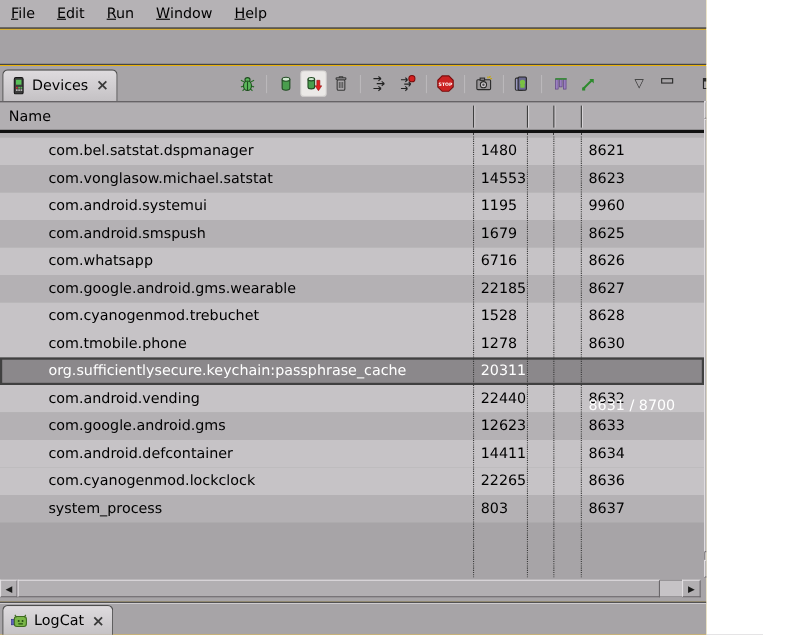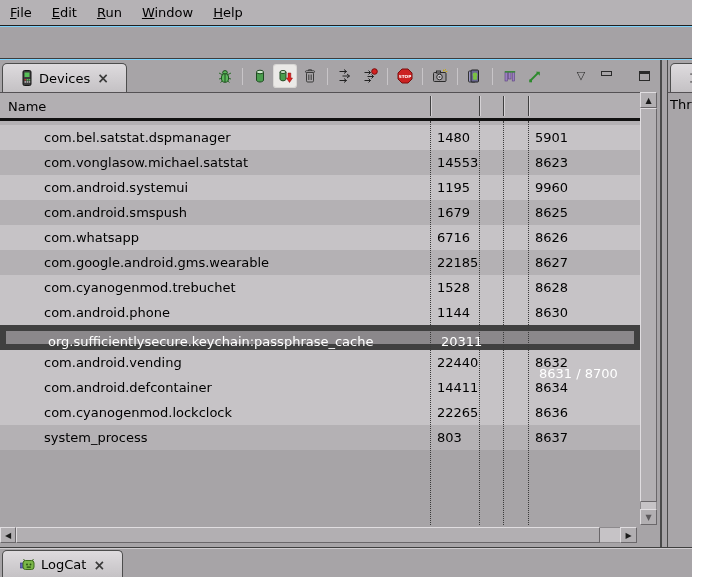--- a/index.html
+++ b/index.html
@@ -1,31 +1,31 @@
 <!DOCTYPE html>
 <html><head>
 <meta charset="utf-8">
 <style>
   * { margin:0; padding:0; box-sizing:border-box; }
   html,body { width:726px; height:577px; }
   body { font-family:"DejaVu Sans","Liberation Sans",sans-serif; font-size:13px; color:#000; }
-  #app { position:relative; width:692px; height:577px; background:#7dd3fc; overflow:hidden; }
+  #app { position:relative; width:642px; height:577px; background:#eab308; overflow:hidden; }
 
   
   #menubar { position:absolute; left:0; top:0; width:726px; height:26px; background:#b5b2b5;
              border-bottom:1px solid #1f1f1f; display:flex; align-items:center; }
   .menu-item { display:inline-block; padding:0 10px; line-height:24px; cursor:default; }
   .menu-item::first-letter { text-decoration:underline; }
 
   
   #prefstrip { position:absolute; left:0; top:27px; width:726px; height:32px; background:#a5a2a5;
                border-bottom:1px solid #3c3c3c; }
 
   
-  .vtab { position:absolute; display:flex; align-items:center; gap:5px; padding:0 17px;
+  .vtab { position:absolute; display:flex; align-items:center; gap:5px; padding:0 7px;
           background:linear-gradient(#dedbde,#c4c1c4); border:1px solid #4d4d4d; border-bottom:none;
           border-radius:5px 5px 0 0; }
   .tab-close { font-weight:bold; font-size:14px; line-height:12px; color:#3a3a3a; margin-left:2px; }
 
   
   #devices-panel { position:absolute; left:0; top:60px; width:660px; height:487px; background:#a7a4a7; }
   #devices-tab { left:2px; top:3px; height:29px; }
   #dev-toolbar { position:absolute; left:216px; top:2px; height:28px; display:flex; align-items:center; gap:7px; }
   .ticon { width:18px; height:18px; display:flex; align-items:center; justify-content:center; }
   .ticon.hl { background:#ebe9e7; box-shadow:0 0 0 2px #ebe9e7, 0 0 0 3px #d8d6d4; border-radius:1px; }
@@ -38,21 +38,21 @@
   
   #theader { position:absolute; left:0; top:32px; width:640px; height:29px; background:#b2afb2;
              border-top:1px solid #545154; border-bottom:3px solid #111; }
   #theader .hname { position:absolute; left:8px; top:2px; line-height:23px; }
   .hline { position:absolute; top:3px; height:20px; width:1px; background:#3f3f3f; box-shadow:1px 0 0 #d5d2d5; }
   #tbody { position:absolute; left:0; top:61px; width:640px; height:404px; overflow:hidden; }
   .row-sliver { height:4px; background:#b4b1b4; }
   .trow { position:relative; height:25px; }
   .trow.light { background:#c6c3c6; }
   .trow.dark  { background:#b4b1b4; }
-  .trow.selected { background:#8b888b; border:6px solid #404040; color:#fff; z-index:2; }
+  .trow.selected { background:#8b888b; border:2px solid #404040; color:#fff; z-index:2; }
   .cell { position:absolute; top:0; line-height:25px; white-space:nowrap; }
   .trow.selected .cell { line-height:21px; }
   .c-name { left:44px; } .c-pid { left:437px; } .c-port { left:535px; }
   .trow.selected .c-name { left:42px; } .trow.selected .c-pid { left:435px; } .trow.selected .c-port { left:533px;margin-top:32px; }
   .col-dot { position:absolute; top:0; height:404px; width:0; border-left:1px dotted #3a3a3a; z-index:3; pointer-events:none; }
 
   
   .sb-btn, .sb-thumb { background:#b2afb2; border:1px solid; border-color:#e0dde0 #6a676a #6a676a #e0dde0;
                        display:flex; align-items:center; justify-content:center; font-size:8px; color:#1a1a1a; }
   .sb-track { background:#c6c3c6; border:1px solid #8d8a8d; }
@@ -223,21 +223,21 @@
       <span class="hline" style="left:503px"></span>
       <span class="hline" style="left:528px"></span>
     </div>
 
     <div id="tbody">
       <div class="row-sliver"></div>
       <div id="rows-host">
           <div class="trow light">
             <span class="cell c-name">com.bel.satstat.dspmanager</span>
             <span class="cell c-pid">1480</span>
-            <span class="cell c-port">5901</span>
+            <span class="cell c-port">8621</span>
           </div>
           <div class="trow dark">
             <span class="cell c-name">com.vonglasow.michael.satstat</span>
             <span class="cell c-pid">14553</span>
             <span class="cell c-port">8623</span>
           </div>
           <div class="trow light">
             <span class="cell c-name">com.android.systemui</span>
             <span class="cell c-pid">1195</span>
             <span class="cell c-port">9960</span>
@@ -256,33 +256,38 @@
             <span class="cell c-name">com.google.android.gms.wearable</span>
             <span class="cell c-pid">22185</span>
             <span class="cell c-port">8627</span>
           </div>
           <div class="trow light">
             <span class="cell c-name">com.cyanogenmod.trebuchet</span>
             <span class="cell c-pid">1528</span>
             <span class="cell c-port">8628</span>
           </div>
           <div class="trow light">
-            <span class="cell c-name">com.android.phone</span>
-            <span class="cell c-pid">1144</span>
+            <span class="cell c-name">com.tmobile.phone</span>
+            <span class="cell c-pid">1278</span>
             <span class="cell c-port">8630</span>
           </div>
           <div class="trow dark selected">
             <span class="cell c-name">org.sufficientlysecure.keychain:passphrase_cache</span>
             <span class="cell c-pid">20311</span>
             <span class="cell c-port">8631 / 8700</span>
           </div>
           <div class="trow light">
             <span class="cell c-name">com.android.vending</span>
             <span class="cell c-pid">22440</span>
             <span class="cell c-port">8632</span>
+          </div>
+          <div class="trow dark">
+            <span class="cell c-name">com.google.android.gms</span>
+            <span class="cell c-pid">12623</span>
+            <span class="cell c-port">8633</span>
           </div>
           <div class="trow light">
             <span class="cell c-name">com.android.defcontainer</span>
             <span class="cell c-pid">14411</span>
             <span class="cell c-port">8634</span>
           </div>
           <div class="trow light">
             <span class="cell c-name">com.cyanogenmod.lockclock</span>
             <span class="cell c-pid">22265</span>
             <span class="cell c-port">8636</span>

